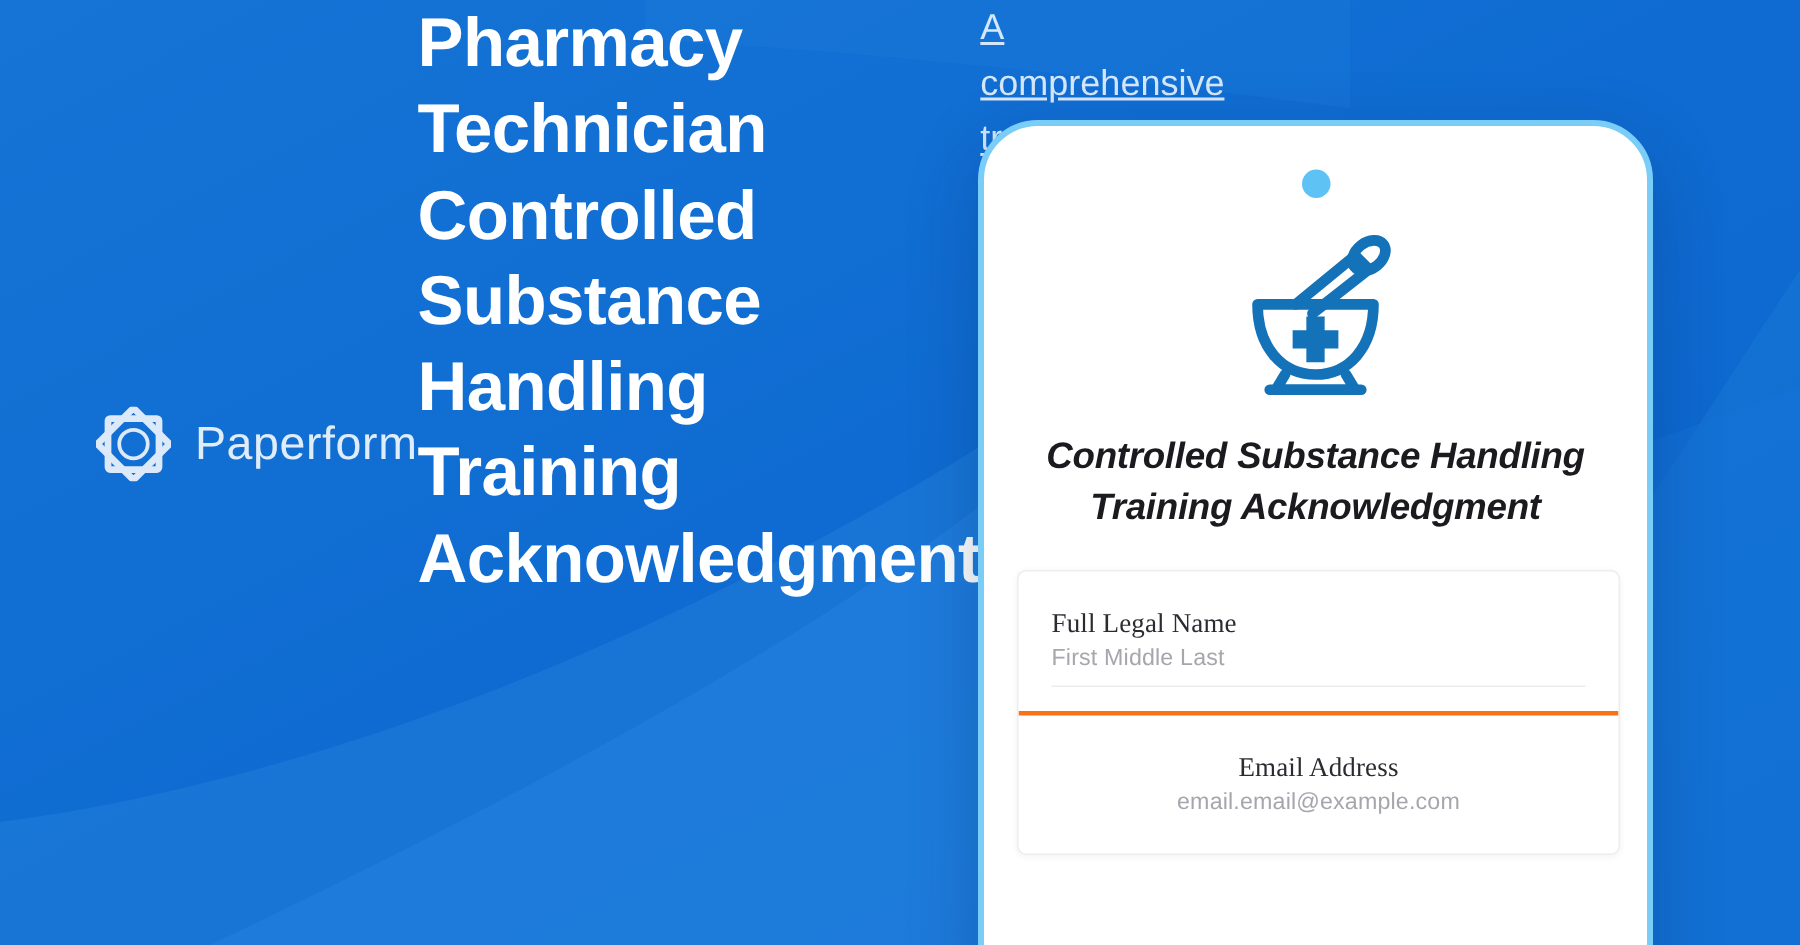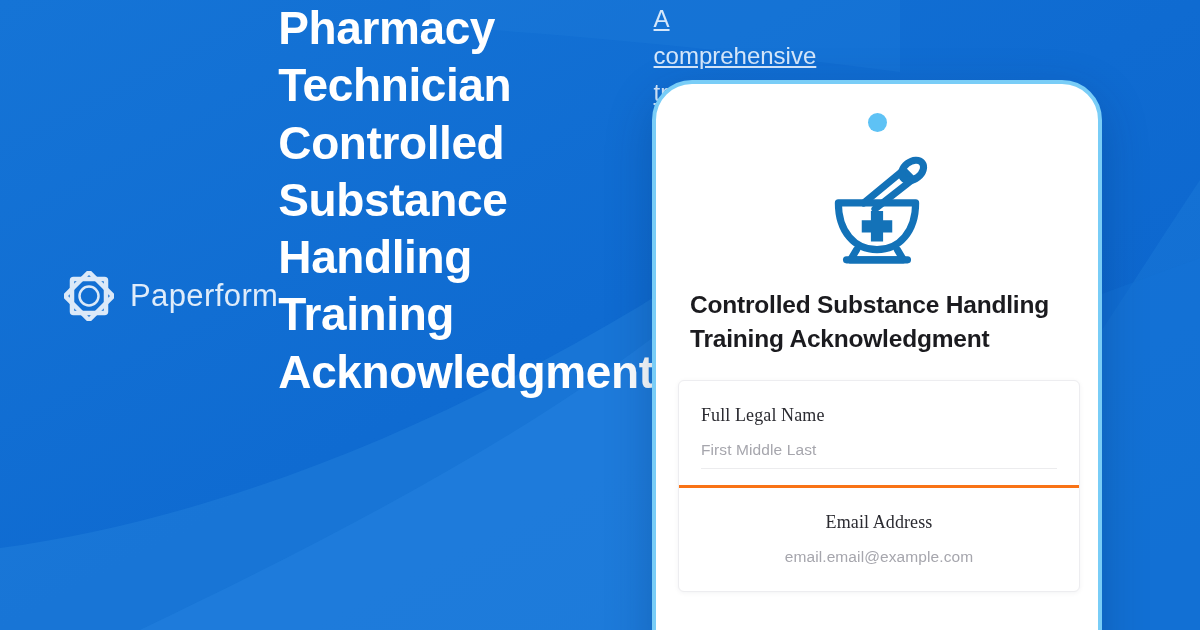--- a/index.html
+++ b/index.html
@@ -84,47 +84,48 @@
   }
 
   .form-icon {
     width:122px; height:122px;
     margin:16px auto 0;
     display:block;
   }
 
   .form-title {
     margin:18px 34px 0;
-    text-align:left;
+    text-align:center;
     font-size:24.5px;
     line-height:1.38;
     font-weight:700;
     color:#1b1b1f;
     letter-spacing:-0.2px;
+    font-style:italic;
   }
 
   .form-card {
     margin:24px 18px 0 22px;
     background:#ffffff;
     border:1px solid #ededf0;
     border-radius:6px;
     box-shadow:0 1px 5px rgba(20,30,50,.055);
     overflow:hidden;
   }
   .form-field { padding:24px 22px 16px; }
   .form-field + .form-field { border-top:3px solid #f97316;text-align:center; }
   .field-label {
     font-size:18px;
     color:#2b2b31;
     font-weight:400;
     letter-spacing:.1px;
     font-family:Liberation Serif, serif;
   }
   .field-input {
-    margin-top:15px;
+    margin-top:4px;
     padding-bottom:9px;
     border-bottom:1px solid #ececee;
     font-size:15.5px;
     color:#a6a6ad;
     letter-spacing:.1px;
   }
   .field-input.no-rule { border-bottom:none; }
 </style>
 </head>
 <body>

